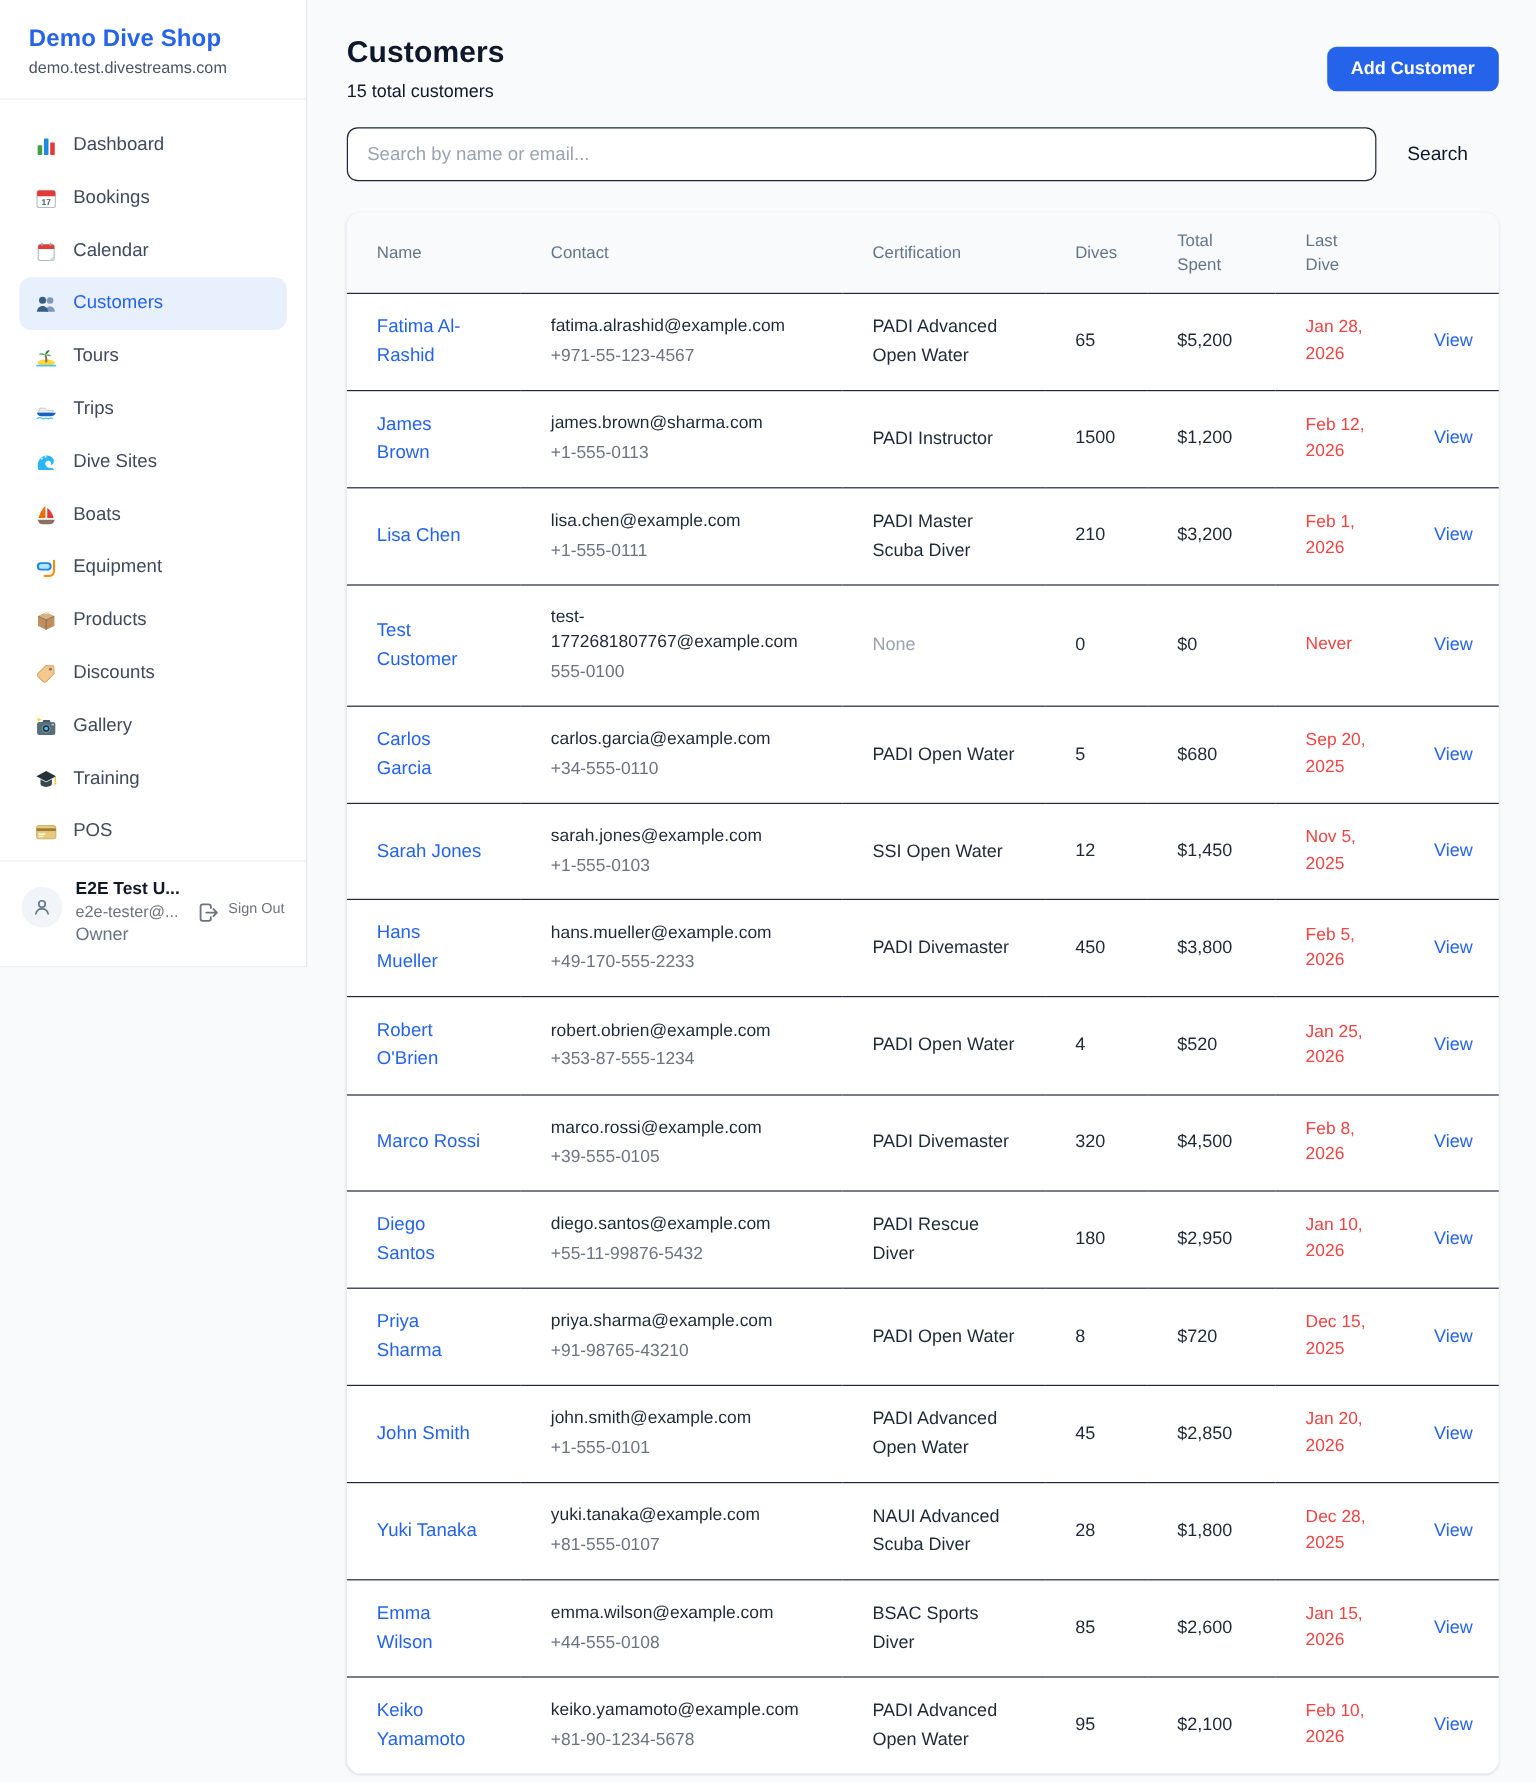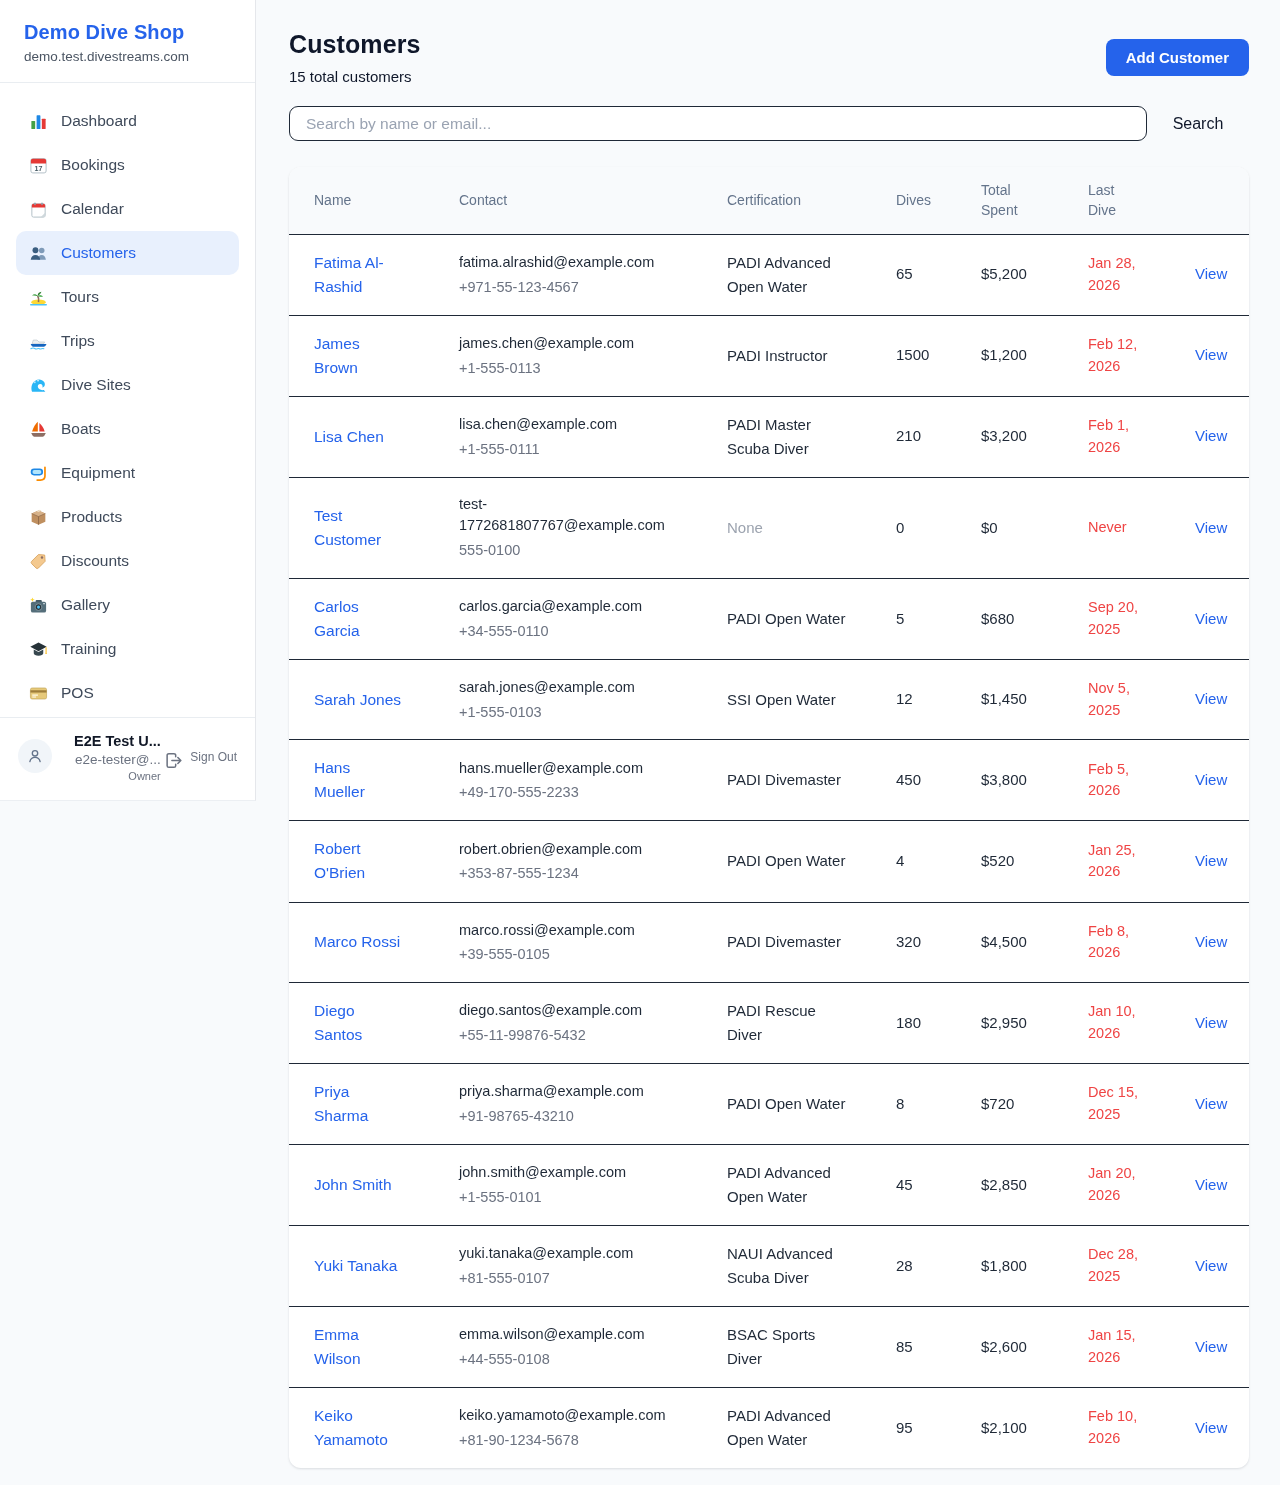--- a/index.html
+++ b/index.html
@@ -29,40 +29,40 @@
   .nav-icon svg { width:19px; height:19px; display:block; }
 
   .sidebar-footer {
     border-top:1px solid #e9edf1; padding:15px 18px 18px 18px;
     display:flex; align-items:flex-start;
   }
   .avatar {
     width:34px; height:34px; border-radius:50%; background:#f1f5f9;
     display:flex; align-items:center; justify-content:center; flex:0 0 34px; margin-top:6px;
   }
-  .user-block { margin-left:22px; min-width:0;text-align:right; }
+  .user-block { margin-left:11px; min-width:0; }
   .user-name { font-size:14.5px; font-weight:700; color:#111827; white-space:nowrap; }
   .user-email { font-size:13.5px; color:#6b7280; margin-top:3px; white-space:nowrap; }
-  .user-role { font-size:11px; color:#6b7280; margin-top:3px; }
+  .user-role { font-size:15px; color:#6b7280; margin-top:3px; }
   .signout { margin-left:auto; display:flex; align-items:flex-start; gap:7px; margin-top:17px;
     background:none; border:none; font-family:inherit; font-size:12px; color:#6b7280; cursor:pointer; white-space:nowrap; }
 
   
   .main { flex:1; min-width:0; padding:30px 31px 0 33px; }
   .page-header { display:flex; justify-content:space-between; align-items:flex-start; }
   .page-title { font-size:25px; font-weight:700; color:#0f172a; letter-spacing:.1px; }
   .page-subtitle { font-size:15px; color:#0f172a; margin-top:9px; }
   .btn-primary {
     background:#2563eb; color:#fff; border:none; border-radius:8px;
     font-family:inherit; font-size:15px; font-weight:700; padding:0 20px; height:37px;
     margin-top:9px; cursor:pointer;
   }
   .search-row { display:flex; align-items:center; margin-top:21px; }
   .search-input {
-    flex:1; height:35px; border:1px solid #1f2937; border-radius:9px; background:#fff;
+    flex:1; height:45px; border:1px solid #1f2937; border-radius:9px; background:#fff;
     font-family:inherit; font-size:15.5px; color:#0f172a; padding:0 16px; outline:none;
   }
   .search-input::placeholder { color:#9aa3b2; }
   .search-btn { background:none; border:none; font-family:inherit; font-size:16px; color:#0f172a;
     padding:0 0 0 0; width:102px; text-align:center; cursor:pointer; }
 
   
   .table-card {
     margin-top:26px; margin-bottom:30px; background:#fff; border-radius:12px;
     box-shadow:0 1px 3px rgba(15,23,42,.08), 0 1px 2px rgba(15,23,42,.05);
@@ -323,21 +323,21 @@
     <td><span class="cert">PADI Advanced Open Water</span></td>
     <td><span>65</span></td>
     <td><span>$5,200</span></td>
     <td><span class="last-dive">Jan 28, 2026</span></td>
     <td class="action-cell"><a class="view-link">View</a></td>
   </tr>
 
   <tr>
     <td><a class="name-link">James Brown</a></td>
     <td>
-      <span class="email">james.chen@example.com</span>
+      <span class="email">james.brown@sharma.com</span>
       <div class="phone">+1-555-0113</div>
     </td>
     <td><span class="cert">PADI Instructor</span></td>
     <td><span>1500</span></td>
     <td><span>$1,200</span></td>
     <td><span class="last-dive">Feb 12, 2026</span></td>
     <td class="action-cell"><a class="view-link">View</a></td>
   </tr>
 
   <tr>

